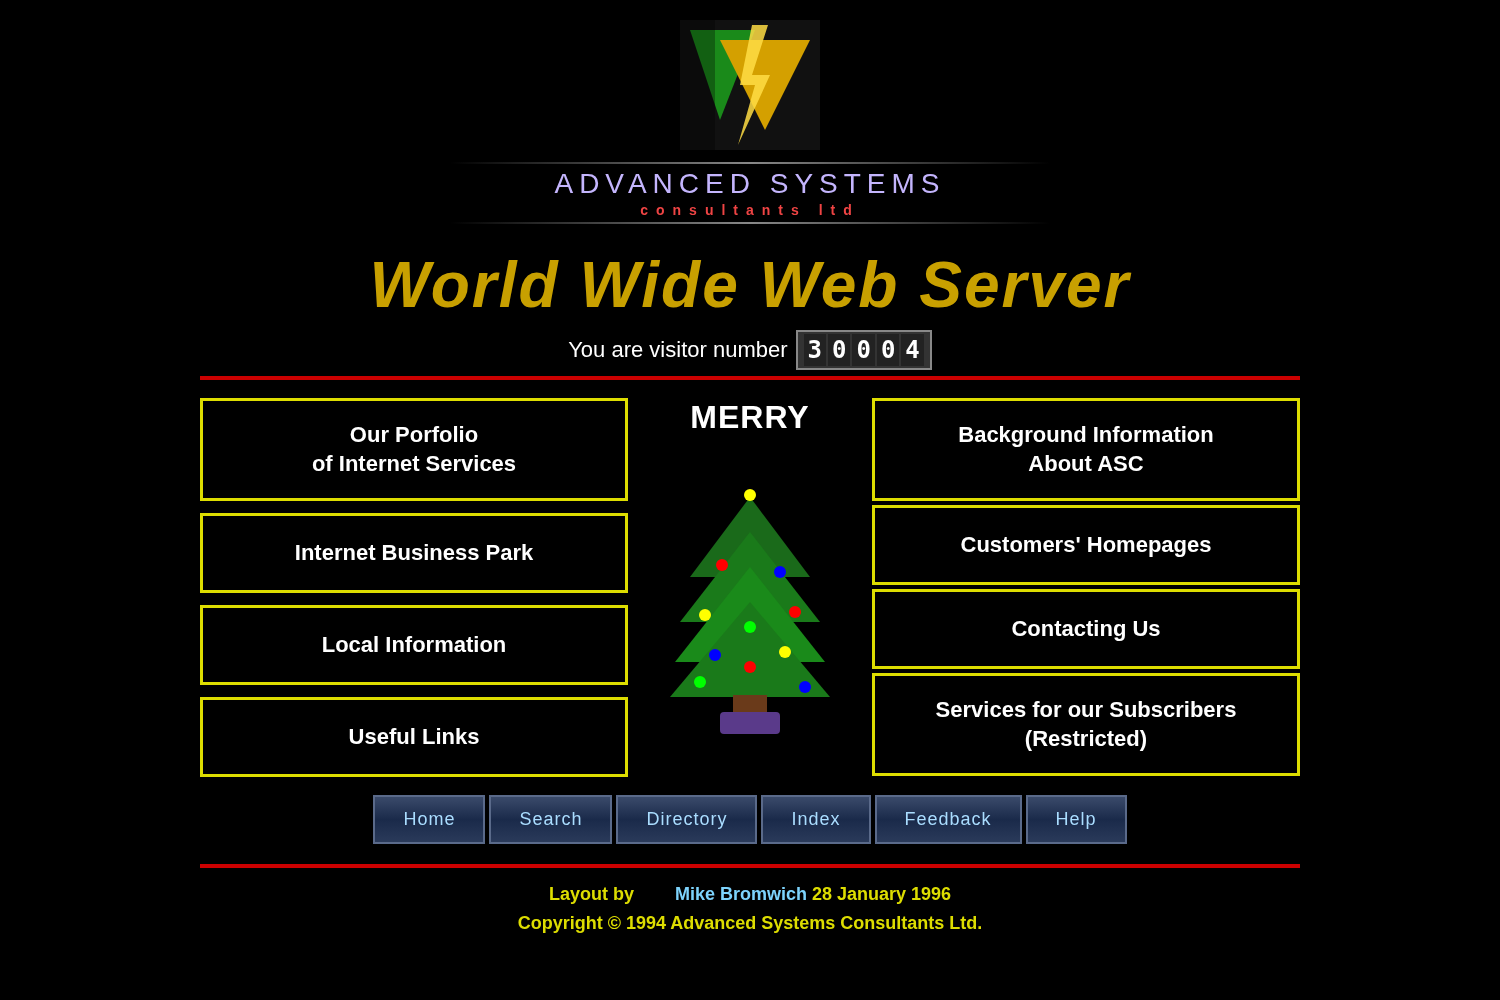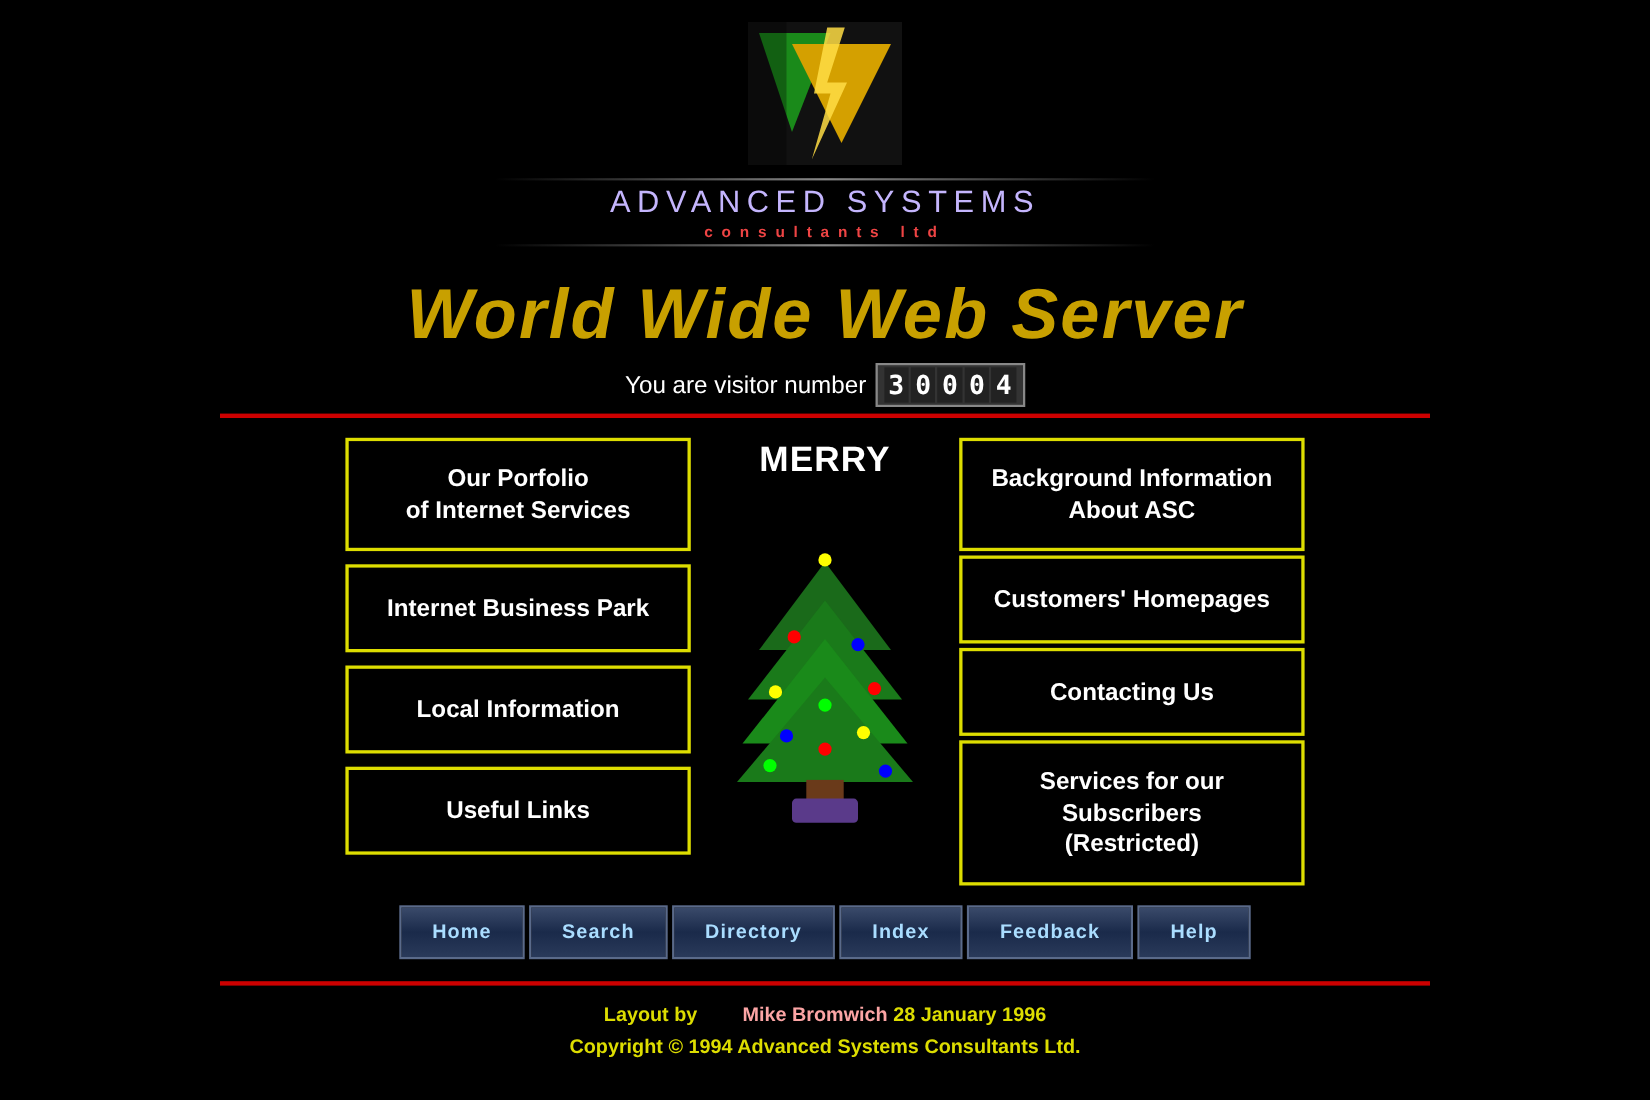--- a/index.html
+++ b/index.html
@@ -104,21 +104,21 @@
     
     .red-hr {
       width: 1100px;
       height: 4px;
       background: #cc0000;
       margin: 6px 0 18px;
     }
 
     
     .main-grid {
-      width: 872px;
+      width: 1100px;
       display: grid;
       grid-template-columns: 1fr 220px 1fr;
       gap: 12px;
       margin-bottom: 18px;
     }
 
     .left-col {
       display: flex;
       flex-direction: column;
       gap: 12px;
@@ -186,41 +186,40 @@
 
     .bottom-btn {
       background: linear-gradient(180deg, #3a4a6a 0%, #1a2a4a 50%, #2a3a5a 100%);
       border: 2px solid #5a6a8a;
       color: #aaddff;
       font-size: 18px;
       padding: 12px 28px;
       cursor: pointer;
       font-family: Arial, sans-serif;
       letter-spacing: 1px;
-      font-weight: bold;
     }
 
     
     .red-hr-bottom {
       width: 1100px;
       height: 4px;
       background: #cc0000;
       margin: 6px 0 12px;
     }
 
     .footer-text {
       color: #dddd00;
       font-size: 18px;
       font-weight: bold;
       text-align: center;
       line-height: 1.6;
     }
 
     .footer-link {
-      color: #fca5a5;
+      color: #7dd3fc;
       font-weight: bold;
       margin-left: 36px;
     }
   </style>
 </head>
 <body>
 
 <div class="logo-area">
 
   <div class="logo-img">

